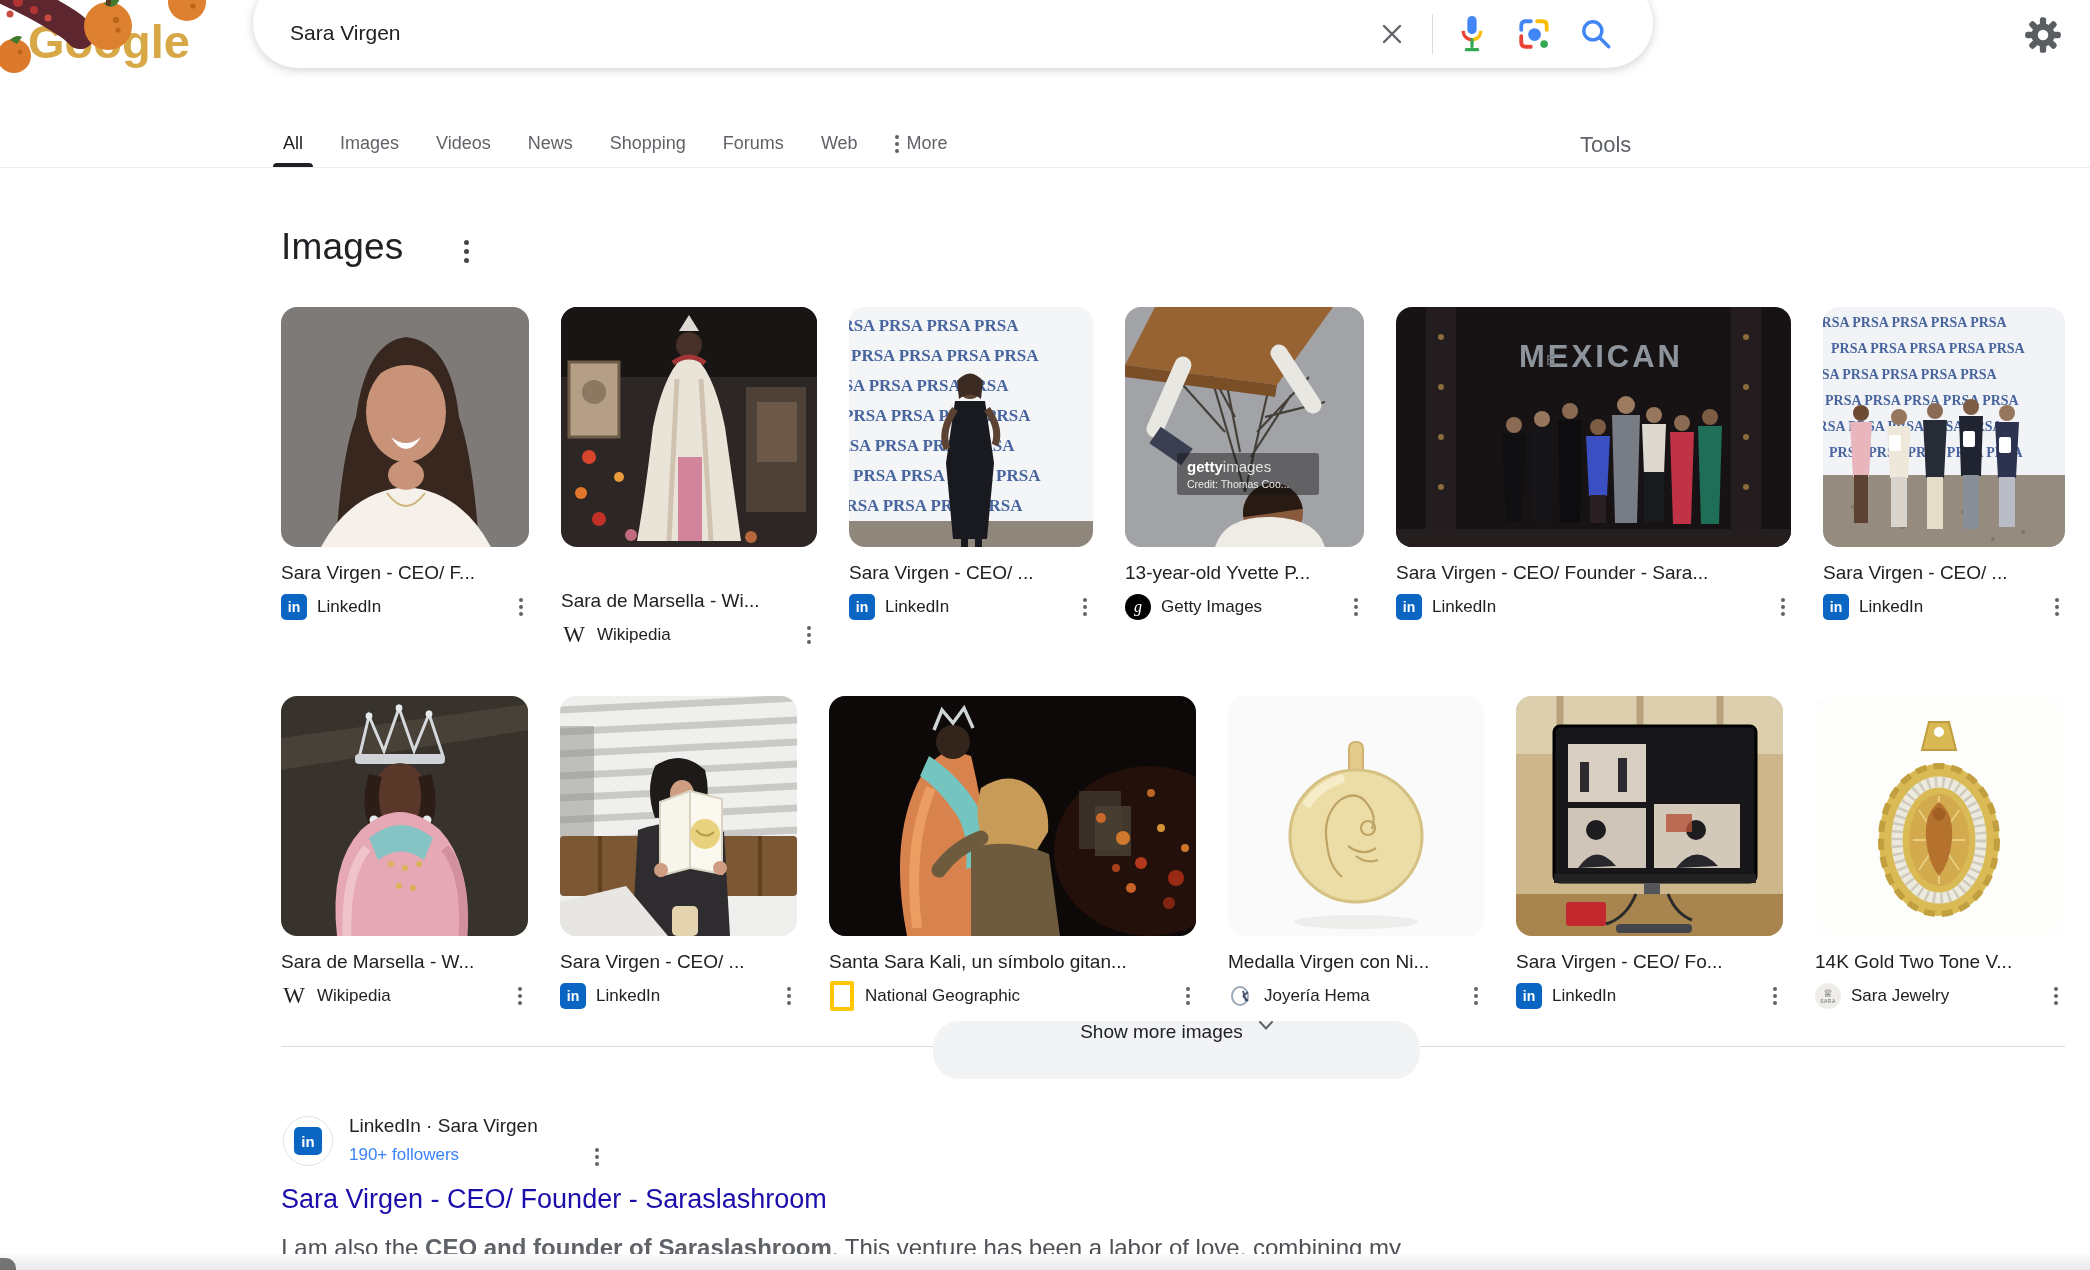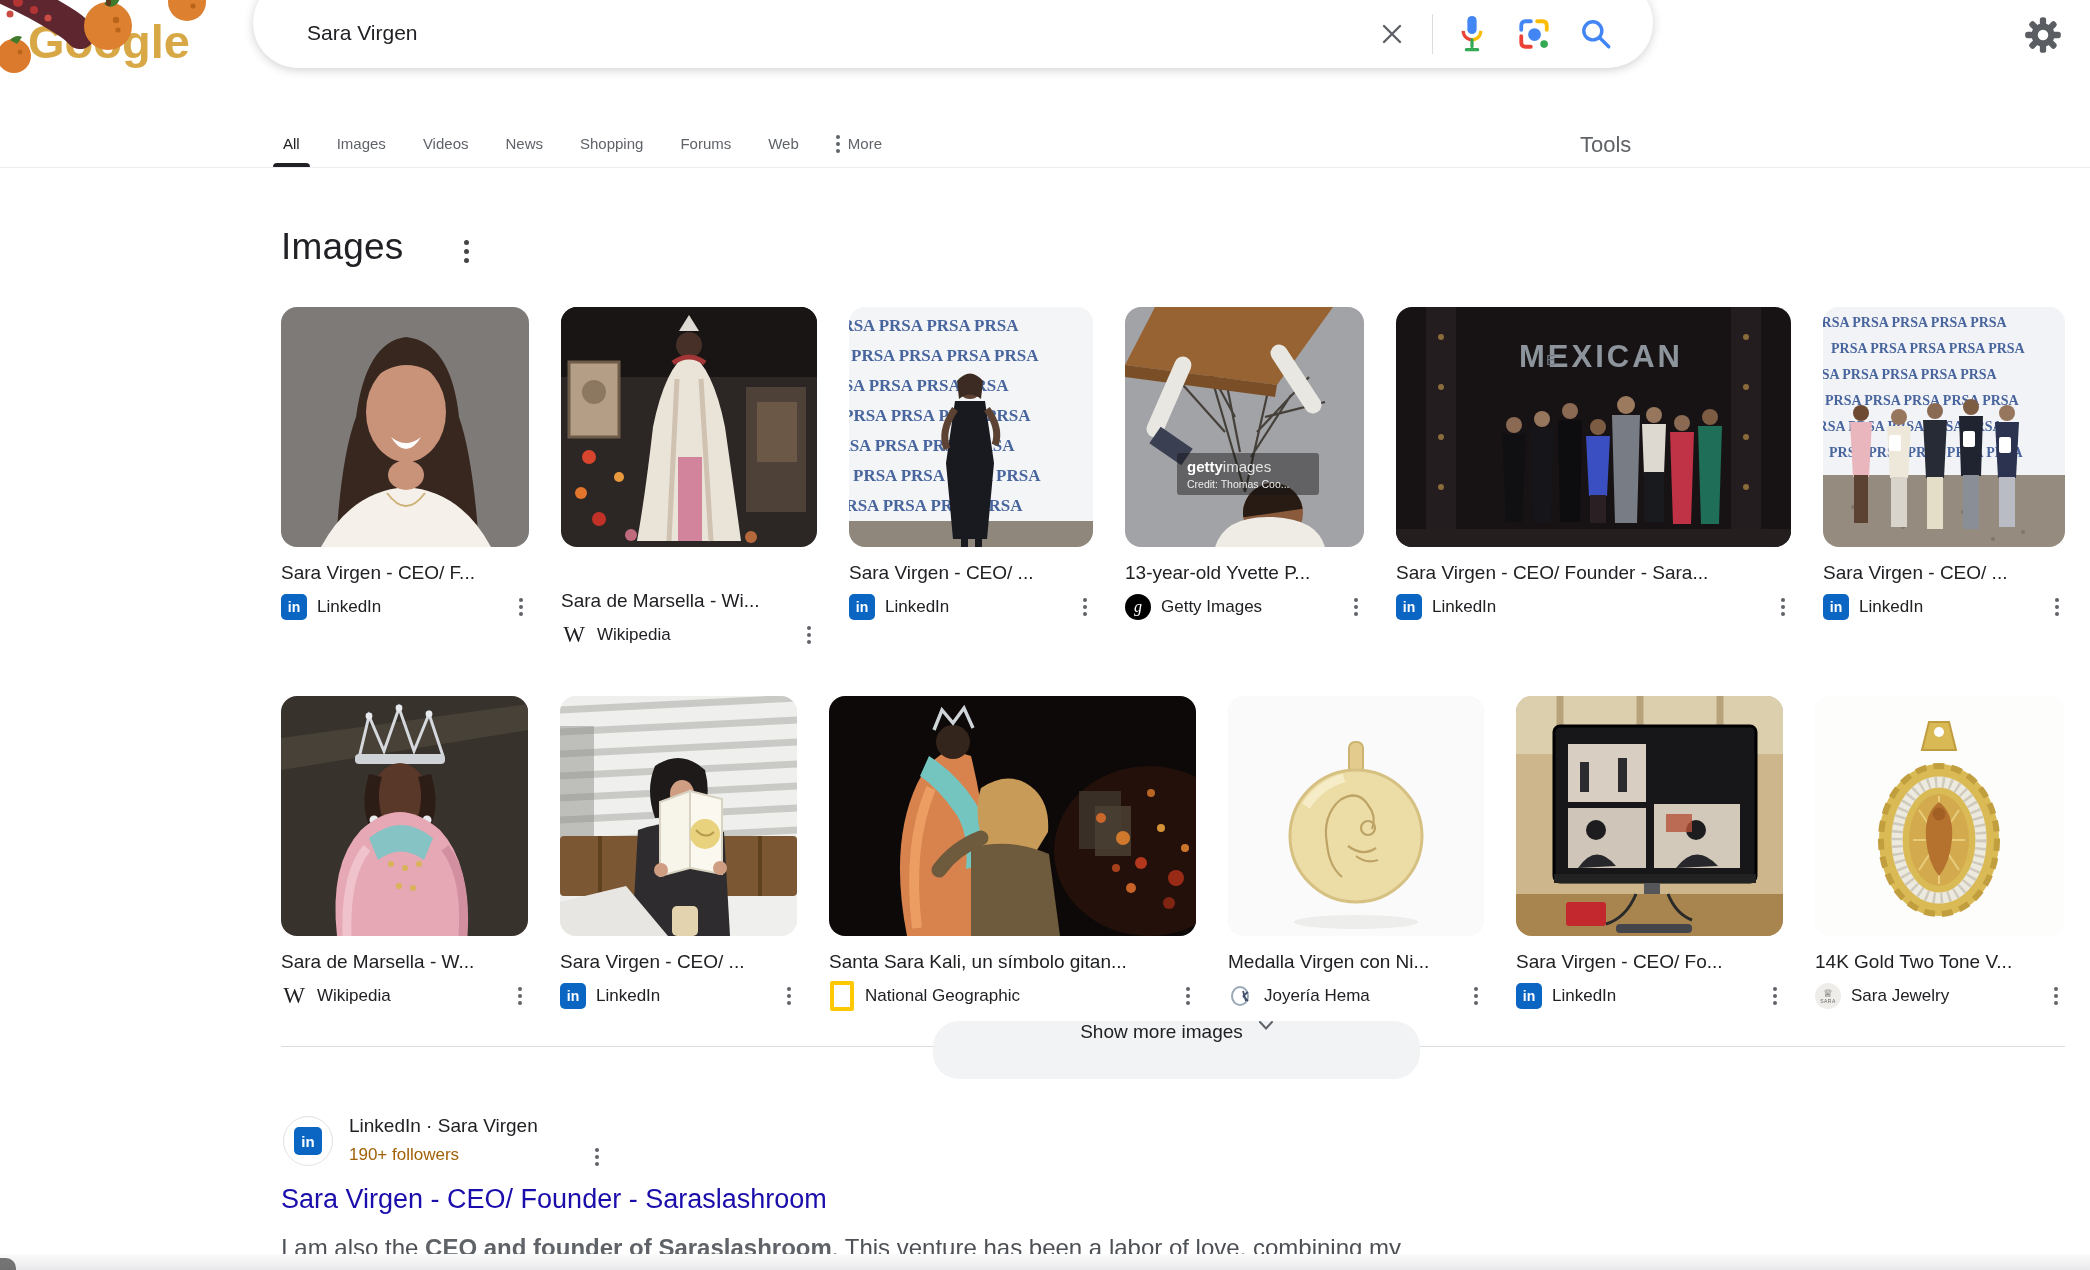--- a/index.html
+++ b/index.html
@@ -5,30 +5,30 @@
   html,body{margin:0;padding:0;background:#fff;}
   .page{position:relative;width:2090px;height:1270px;background:#fff;overflow:hidden;
         font-family:"Liberation Sans",sans-serif;color:#202124;}
 
   
   .doodle{position:absolute;left:0;top:-6px;width:230px;height:92px;cursor:pointer;}
 
   .search-pill{position:absolute;left:253px;top:-22px;width:1400px;height:90px;
     background:#fff;border-radius:45px;box-shadow:0 2px 10px rgba(60,64,67,.24);}
   .search-query{position:absolute;left:288px;top:20px;font-size:21px;color:#202124;
-    background:transparent;border:none;outline:none;width:1000px;font-family:inherit;margin-left:17px;}
+    background:transparent;border:none;outline:none;width:1000px;font-family:inherit;}
   .sb-icon{position:absolute;top:12px;width:44px;height:44px;display:flex;align-items:center;
     justify-content:center;cursor:pointer;}
   .sb-divider{position:absolute;left:1432px;top:14px;width:1px;height:40px;background:#dadce0;}
   .settings-btn{position:absolute;left:2018px;top:10px;width:50px;height:50px;display:flex;
     align-items:center;justify-content:center;cursor:pointer;}
 
   
   .tabs{position:absolute;left:283px;top:120px;height:47px;display:flex;gap:37px;
-    align-items:center;font-size:15px;color:#5f6368;justify-content:center;}
+    align-items:center;font-size:18px;color:#5f6368;justify-content:center;}
   .tab{position:relative;height:47px;display:flex;align-items:center;gap:8px;cursor:pointer;white-space:nowrap;}
   .tab.active{color:#202124;}
   .tab.active::after{content:"";position:absolute;left:-10px;right:-10px;bottom:0;height:4px;
     background:#202124;border-radius:4px 4px 0 0;}
   .tabs-divider{position:absolute;left:0;top:167px;width:2090px;height:1px;background:#ecedee;}
   .tools{position:absolute;left:1580px;top:132px;font-size:22px;color:#5f6368;cursor:pointer;}
 
   
   .sec-head{position:absolute;left:281px;top:226px;font-size:37px;color:#202124;letter-spacing:.2px;}
   .sec-dots{position:absolute;left:464px;top:240px;}
@@ -59,21 +59,21 @@
   .show-more{position:absolute;left:933px;top:1021px;width:487px;height:58px;border-radius:26px;
     background:#f1f3f4;display:flex;justify-content:center;gap:16px;
     font-size:19px;color:#202124;cursor:pointer;}
 
   
   .result{position:absolute;left:281px;top:1112px;width:1500px;height:158px;}
   .r-avatar{position:absolute;left:2px;top:4px;width:48px;height:48px;border-radius:50%;
     background:#fff;border:1px solid #e2e2e2;display:flex;align-items:center;justify-content:center;cursor:pointer;}
   .r-avatar .fav{width:28px;height:28px;font-size:15px;}
   .r-site{position:absolute;left:68px;top:3px;font-size:19px;color:#202124;cursor:pointer;}
-  .r-followers{position:absolute;left:68px;top:33px;font-size:17px;color:#a16207;}
+  .r-followers{position:absolute;left:68px;top:33px;font-size:17px;color:#3b82f6;}
   .r-menu{position:absolute;left:314px;top:36px;cursor:pointer;}
   .r-title{position:absolute;left:0;top:72px;font-size:27px;color:#1a0dab;cursor:pointer;white-space:nowrap;}
   .r-snippet{position:absolute;left:0;top:120px;font-size:24px;color:#4d5156;width:1160px;line-height:1.35;}
   .r-snippet b{color:#5f6368;}
 
   
   .bottom-band{position:absolute;left:0;top:1254px;width:2090px;height:16px;
     background:linear-gradient(#fbfbfb,#e9e9eb);border-bottom:2px solid #cfcfd3;}
   .dock-notch{position:absolute;left:0;top:1258px;width:16px;height:12px;background:#4a4a4a;
     border-radius:0 10px 0 0;opacity:.75;}

